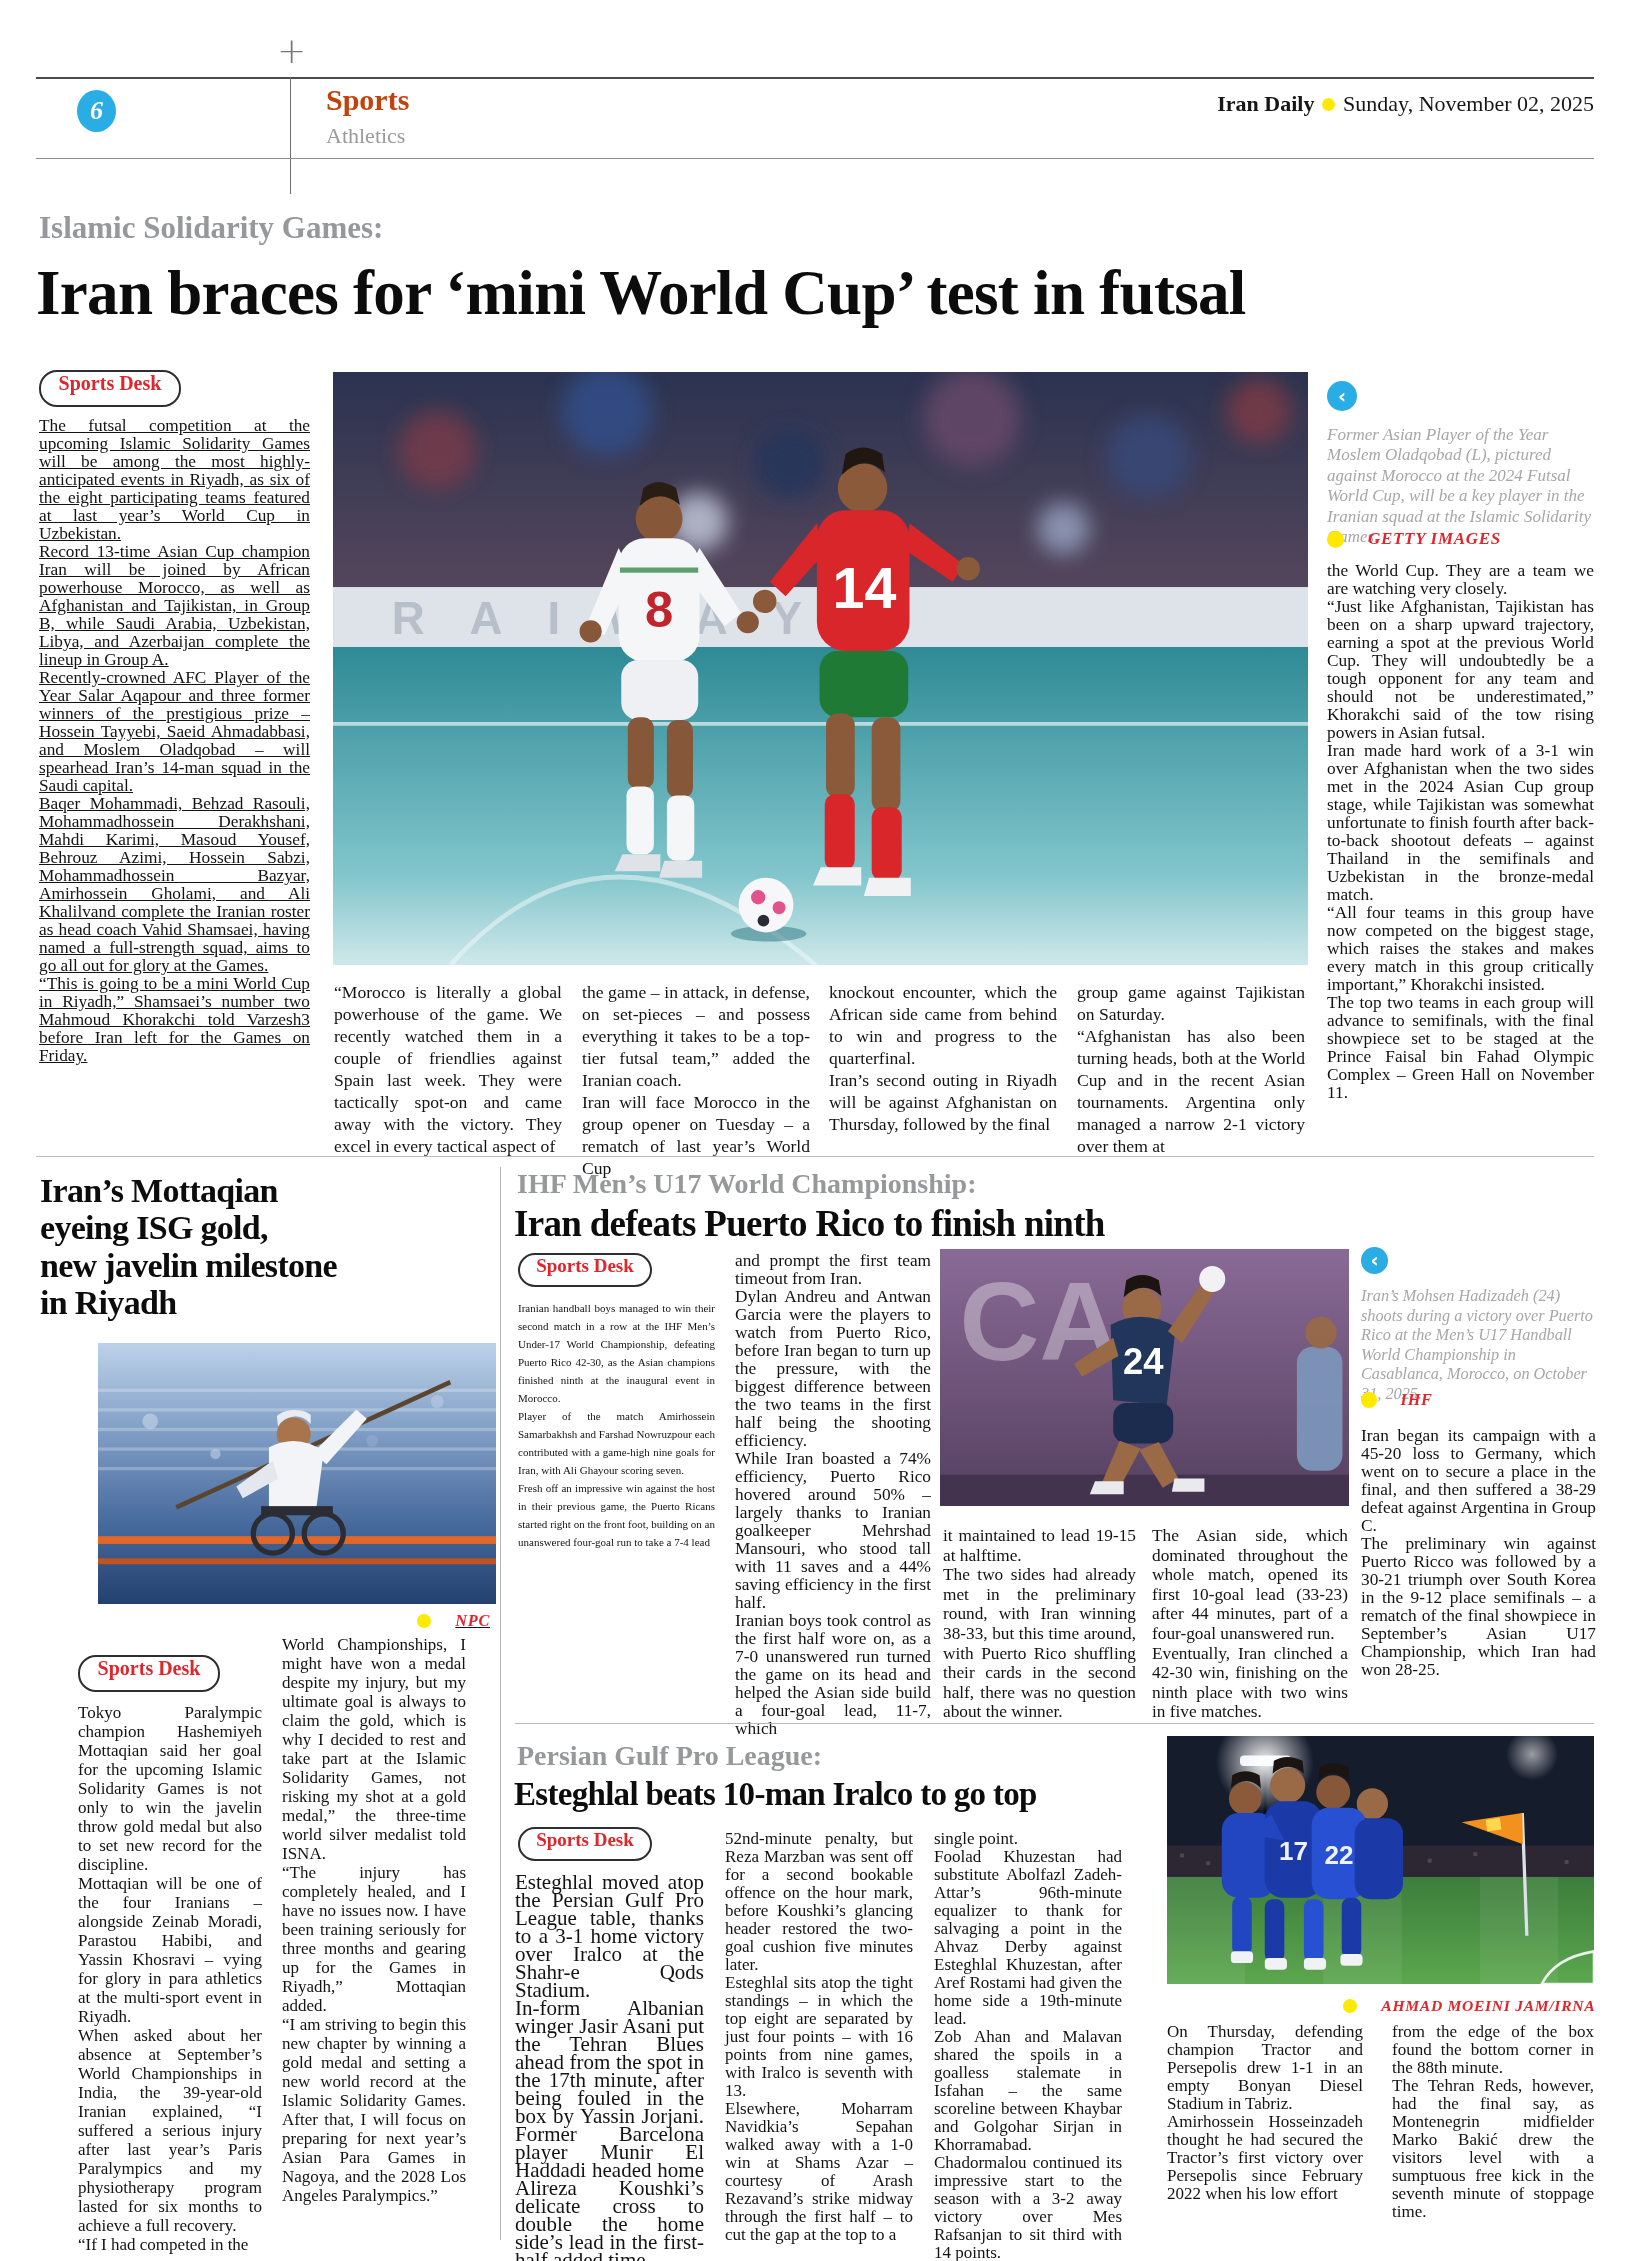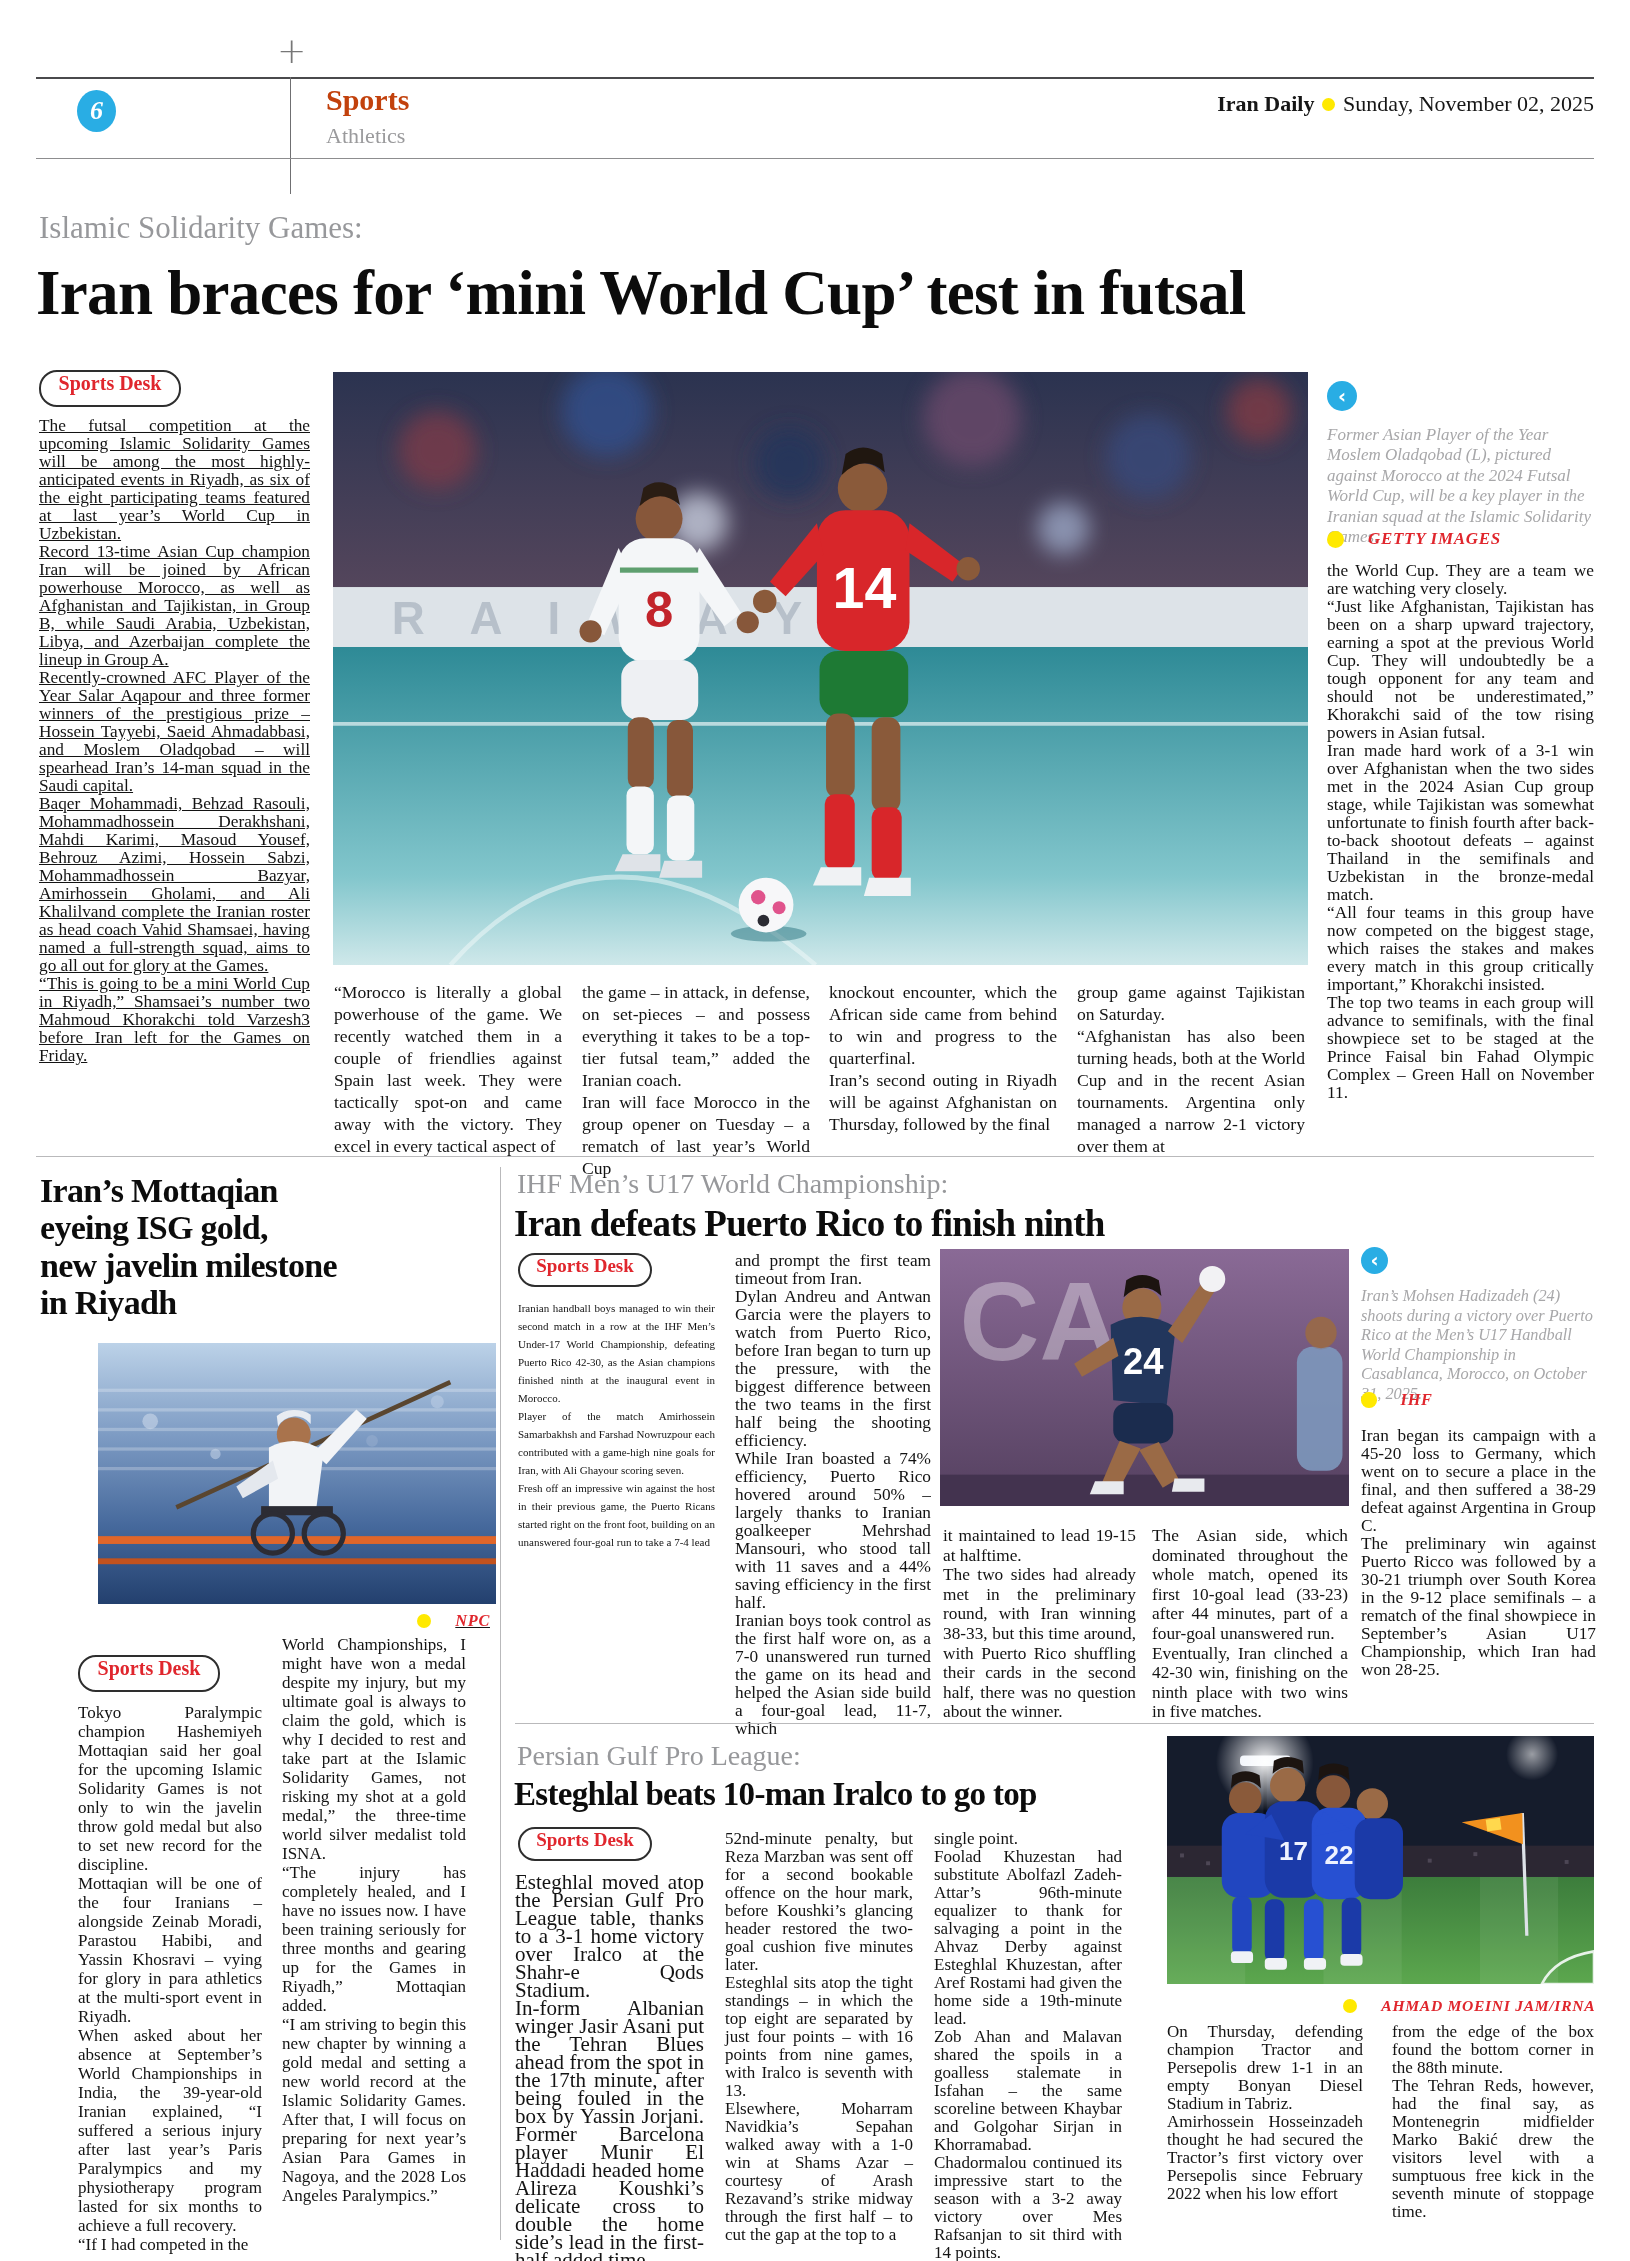--- a/index.html
+++ b/index.html
@@ -3,21 +3,21 @@
 <meta charset="utf-8">
 <style>
   html,body{margin:0;padding:0;}
   body{
     width:1630px;height:2261px;position:relative;overflow:hidden;background:#ffffff;
     font-family:"Liberation Serif","DejaVu Serif",serif;color:#161616;
   }
   .abs{position:absolute;}
   .rule{position:absolute;background:#8d8d8f;}
   .vrule{position:absolute;background:#b9b9bb;}
-  .kicker{position:absolute;font-weight:normal;color:var(--kicker_gray);letter-spacing:0px;line-height:1;}
+  .kicker{position:absolute;font-weight:bold;color:var(--kicker_gray);letter-spacing:0px;line-height:1;}
   .headline{position:absolute;font-weight:bold;color:#0c0c0c;line-height:1.05;letter-spacing:-0.7px;white-space:pre-line;}
   .pill{position:absolute;border:2px solid #2e2e2e;border-radius:18px;display:flex;align-items:flex-start;justify-content:center;background:#fff;}
   .pill .lbl{color:var(--brand_red);font-weight:bold;}
   .bodycol{position:absolute;text-align:justify;white-space:pre-line;color:#131313;}
   .caption{position:absolute;font-style:italic;color:#a7a7a9;line-height:1.2;}
   .credit{position:absolute;display:flex;align-items:center;gap:24px;justify-content:center;}
   .credit .dot{width:17px;height:17px;border-radius:50%;background:var(--dot_yellow);flex:0 0 auto;}
   .credit .txt{color:var(--brand_red);font-style:italic;font-weight:bold;letter-spacing:0.7px;white-space:nowrap;}
   .nav{position:absolute;width:30px;height:30px;border-radius:50%;background:var(--accent_blue);color:#fff;
        display:flex;align-items:center;justify-content:center;font-size:19.6px;font-weight:bold;

